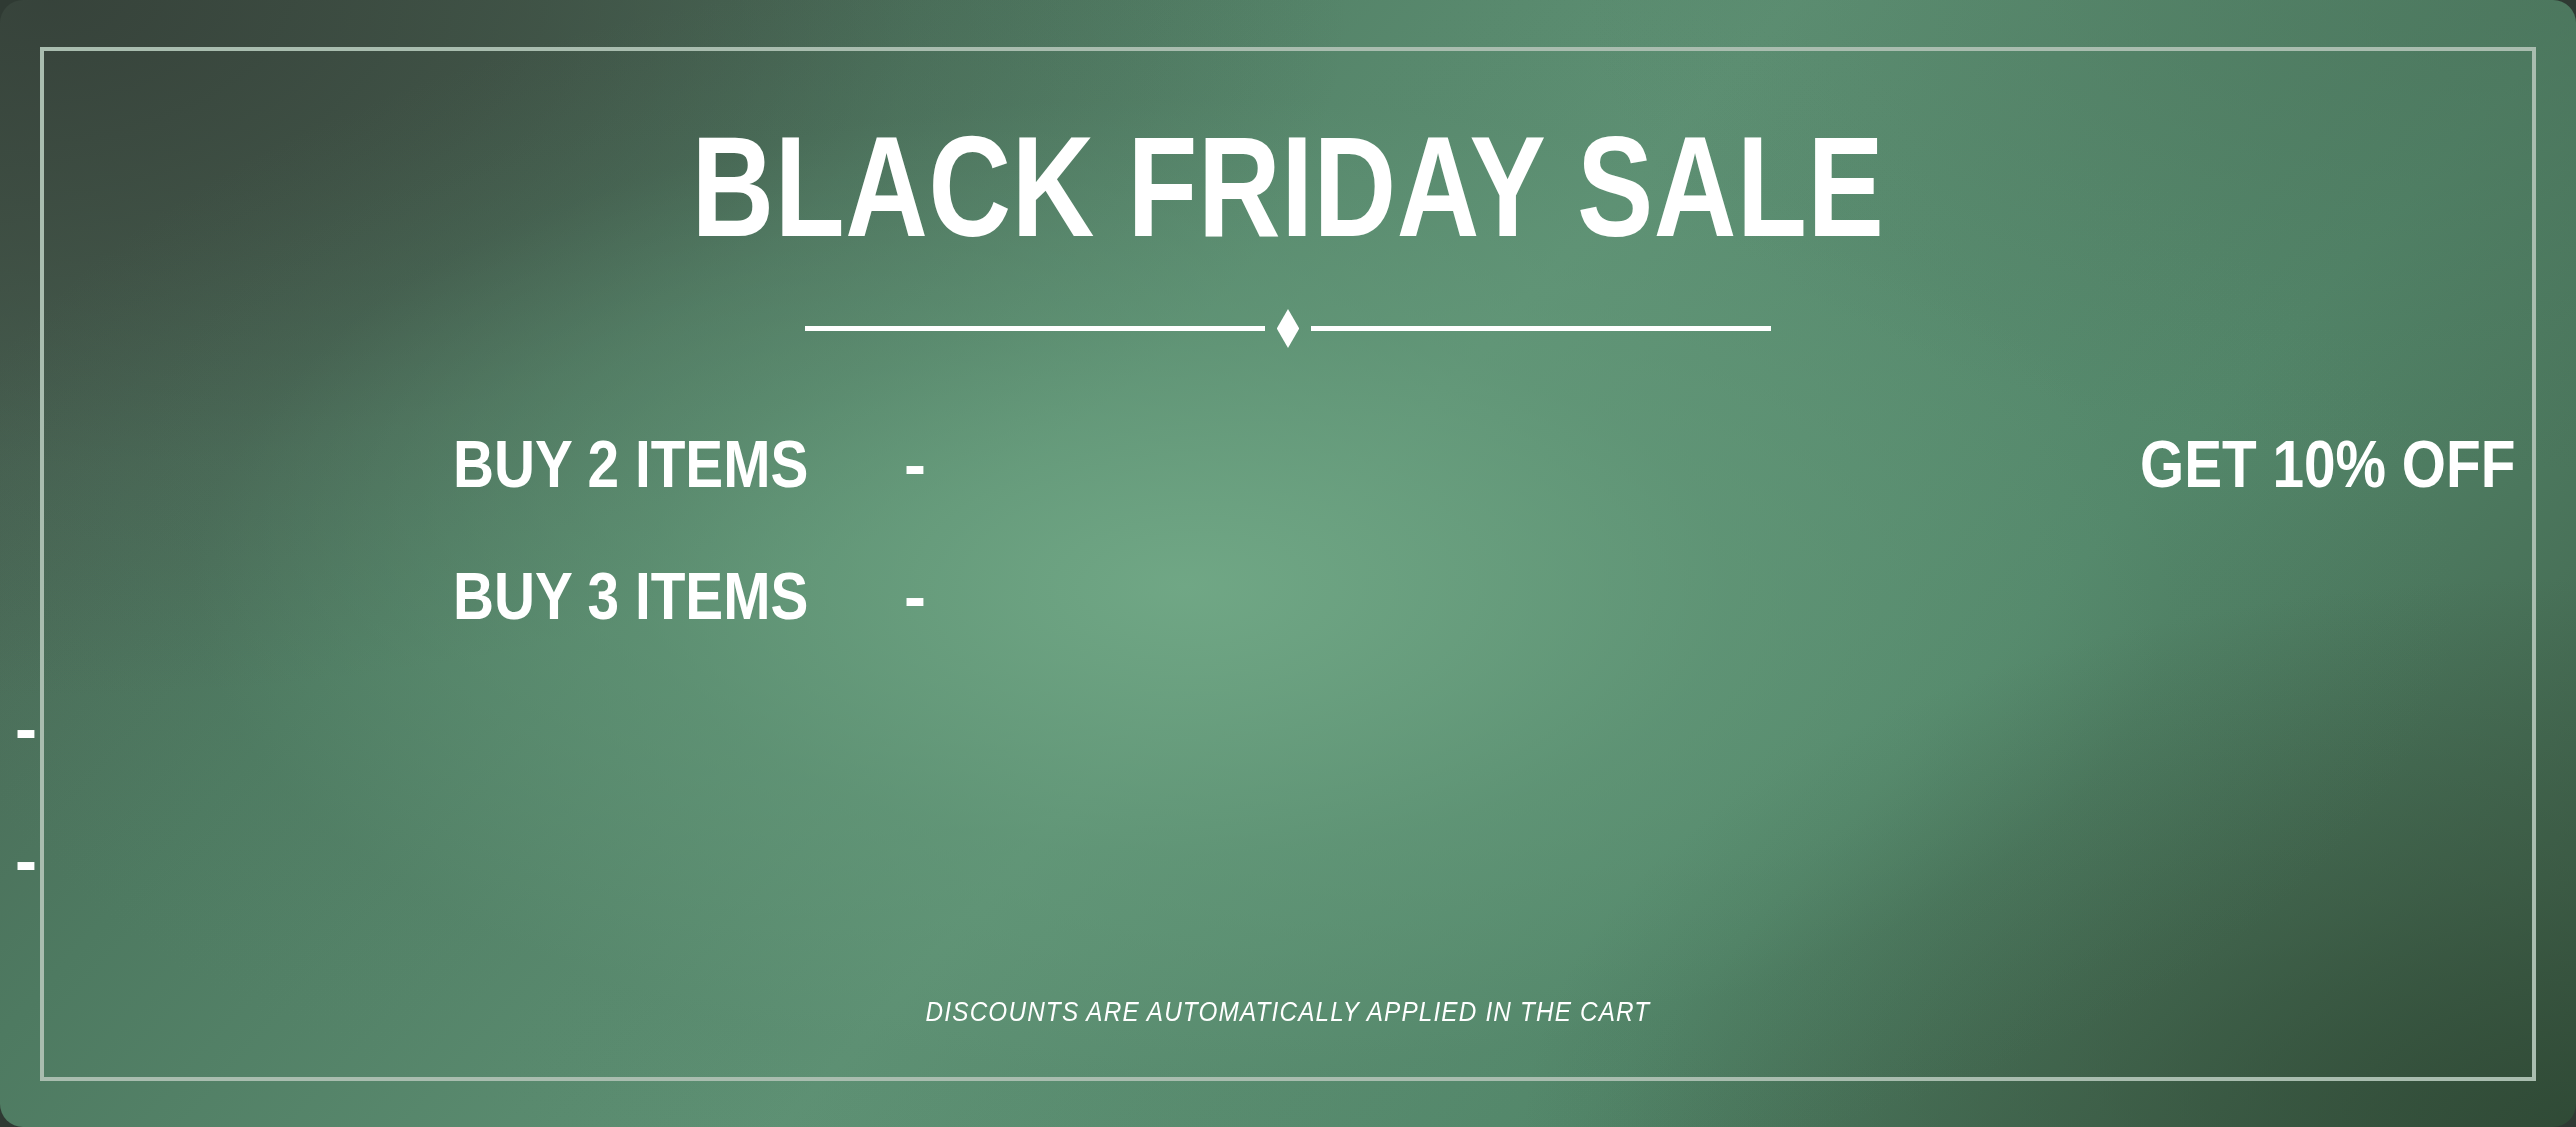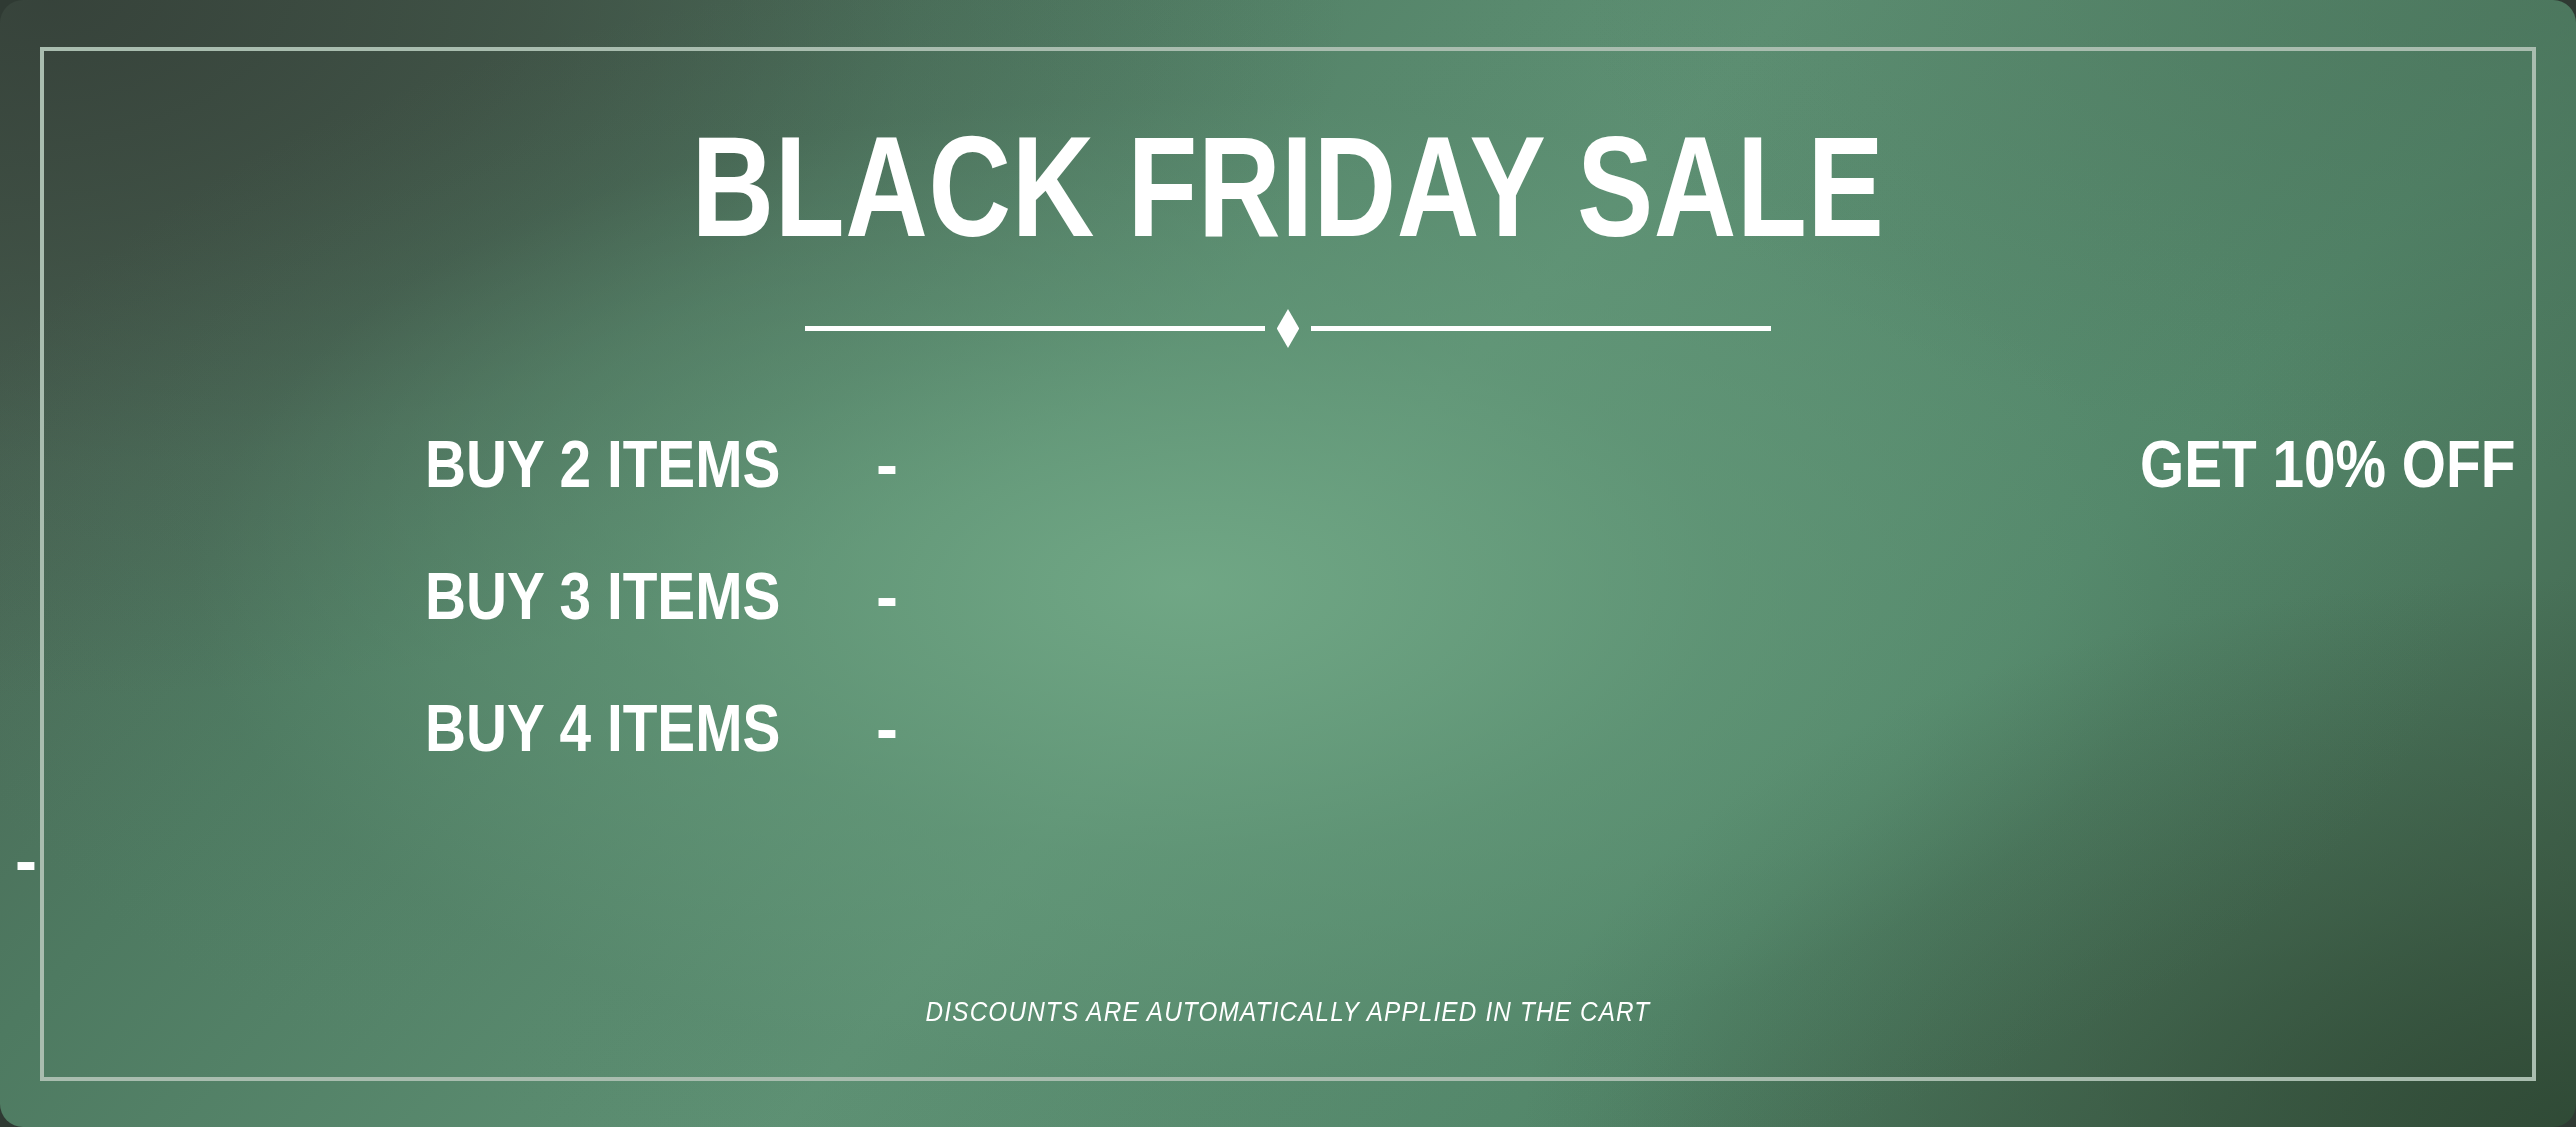--- a/index.html
+++ b/index.html
@@ -124,20 +124,21 @@
     font-size: 66px;
     font-weight: 700;
     line-height: 1;
     white-space: nowrap;
   }
   .offer-qty {
     width: 861px;
     text-align: left;
     padding-left: 425px;
     box-sizing: border-box;
+    margin-left: 28px;
   }
   .offer-qty span,
   .offer-discount span {
     display: inline-block;
     transform: scaleX(0.86);
     transform-origin: left center;
   }
   .offer-dash {
     width: 52px;
     text-align: center;
@@ -192,21 +193,20 @@
         <div class="offer-dash">-</div>
         <div class="offer-discount"><span>GET 10% OFF</span></div>
       </div>
 
       <div class="offer-row">
         <div class="offer-qty"><span>BUY 3 ITEMS</span></div>
         <div class="offer-dash">-</div>
       </div>
 
       <div class="offer-row">
-        <div class="offer-qty"><span>BUY 4 ITEMS</span></div>
         <div class="offer-dash">-</div>
       </div>
 
       <div class="offer-row">
         <div class="offer-dash">-</div>
       </div>
 
     </div>
 
     <p class="footnote">DISCOUNTS ARE AUTOMATICALLY APPLIED IN THE CART</p>

